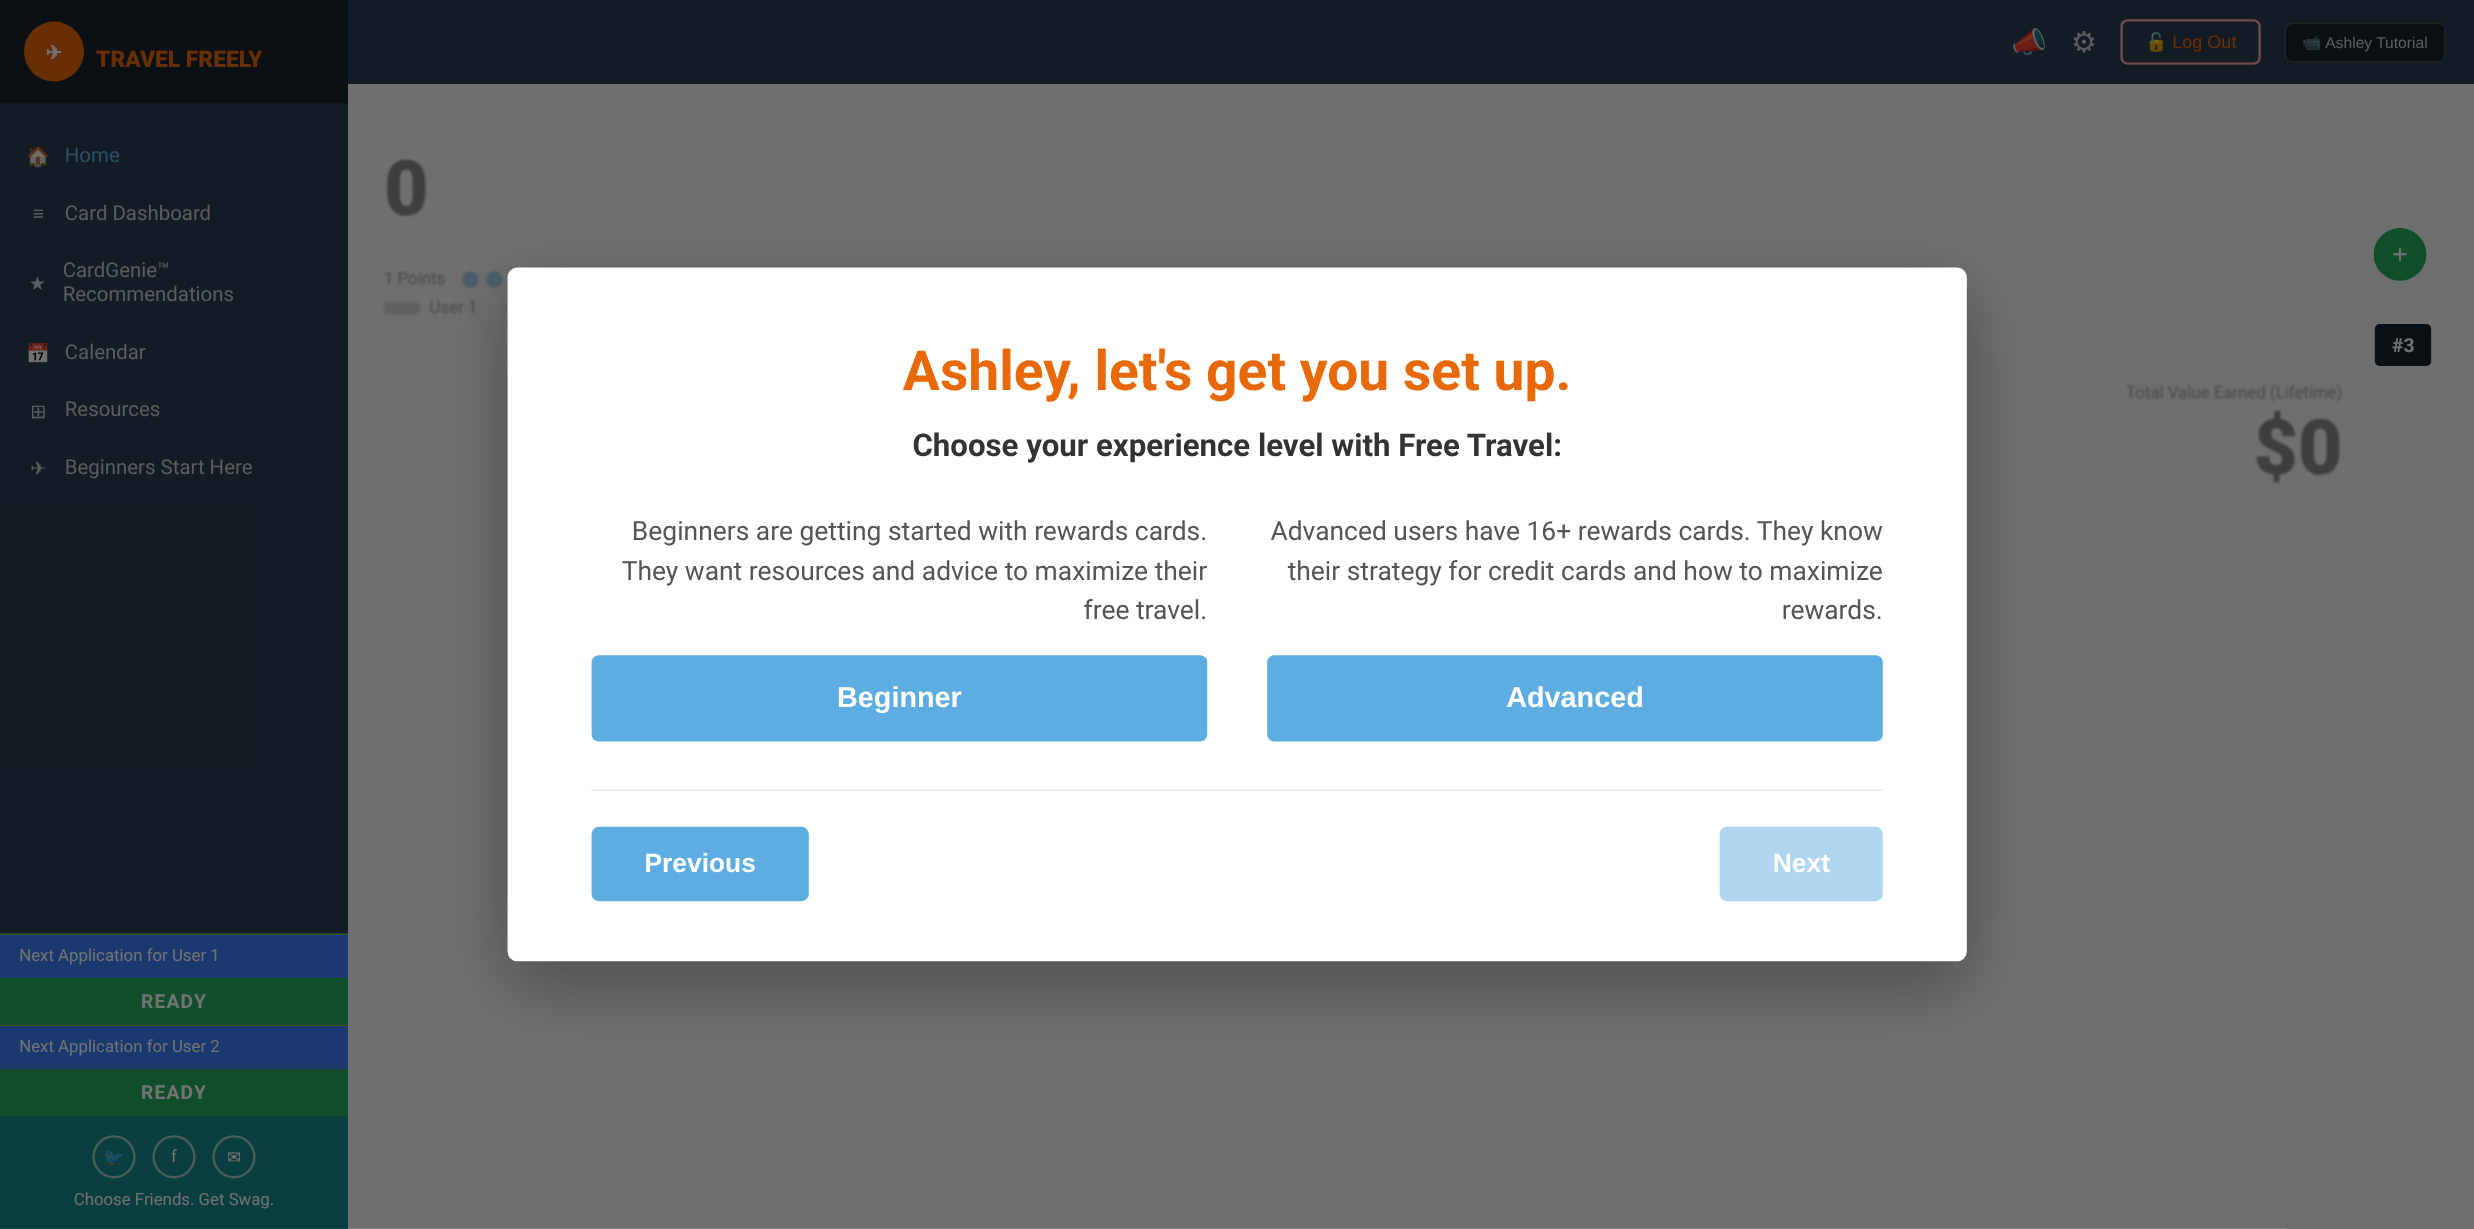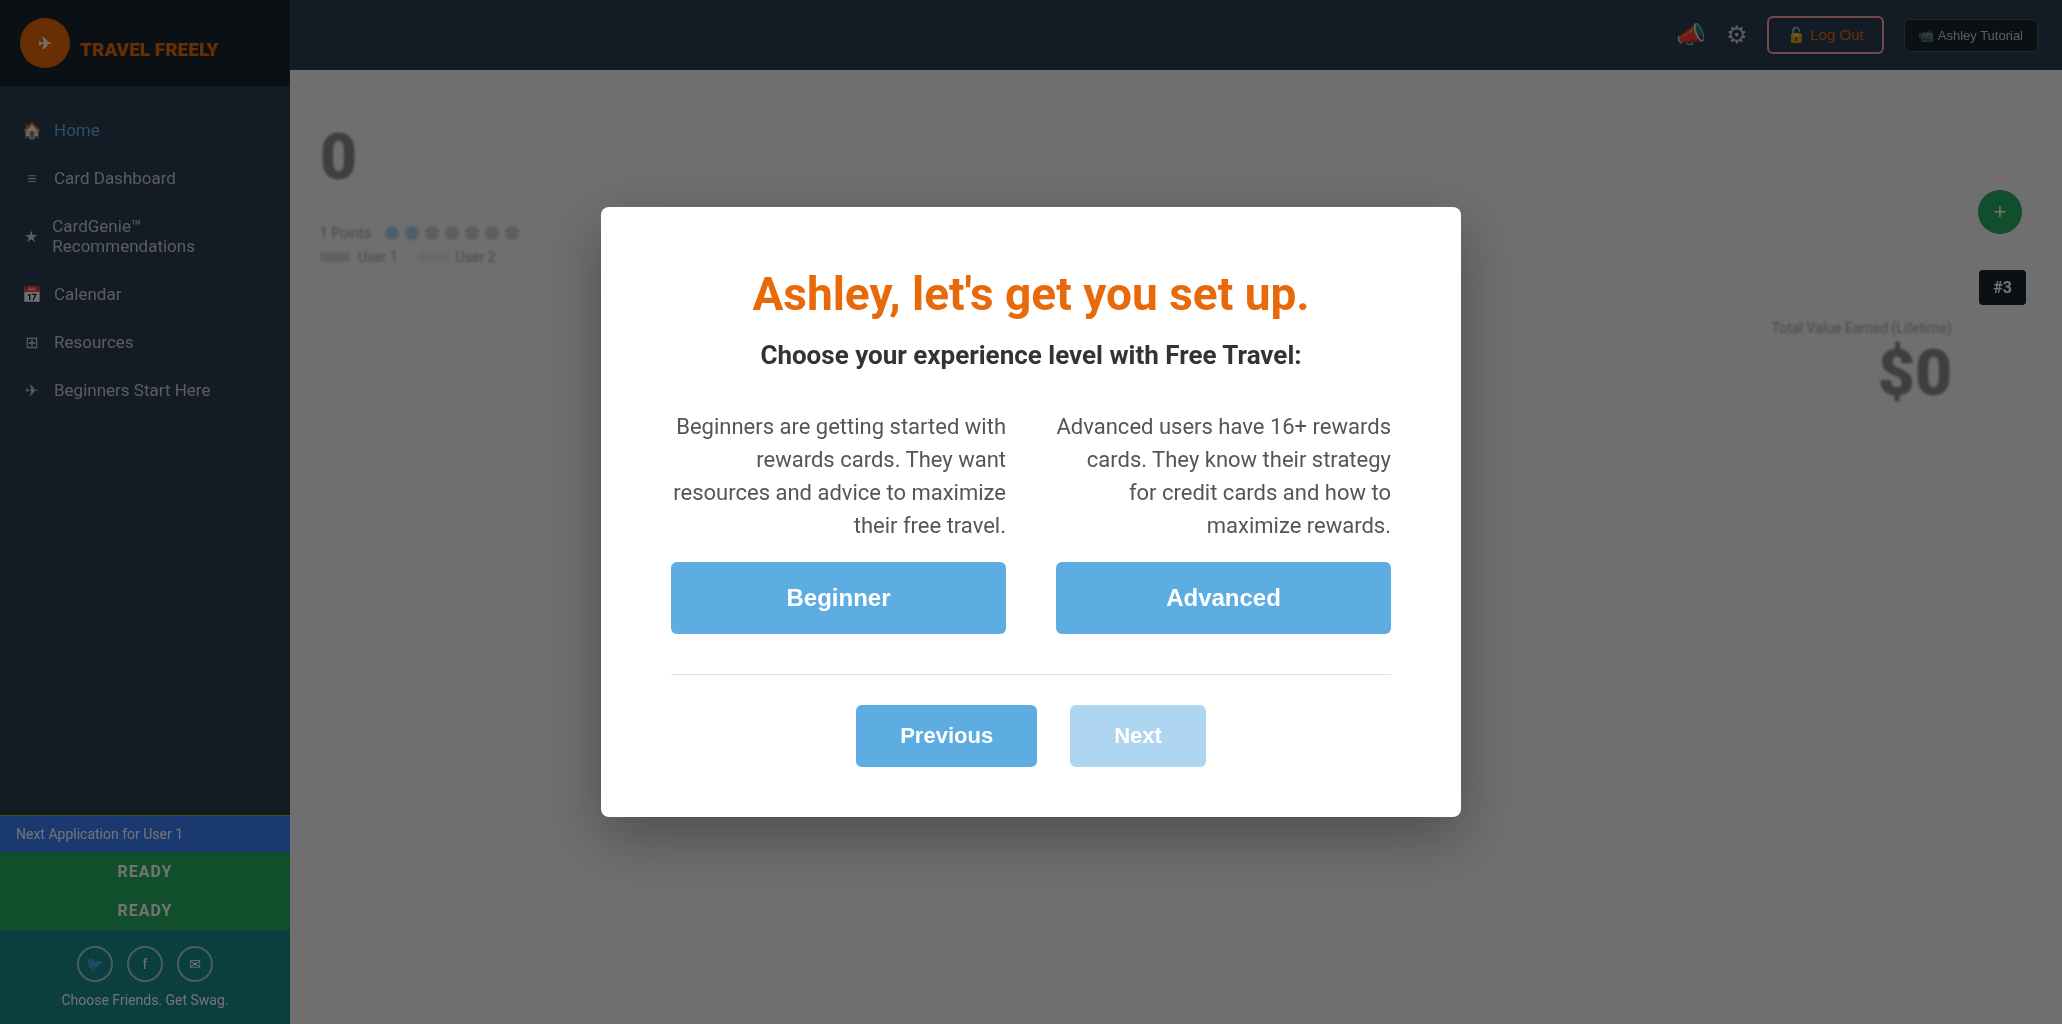--- a/index.html
+++ b/index.html
@@ -239,21 +239,21 @@
       top: 0; left: 0; right: 0; bottom: 0;
       background: rgba(0,0,0,0.55);
       z-index: 100;
       display: flex;
       align-items: center;
       justify-content: center;
     }
     .modal {
       background: white;
       border-radius: 8px;
-      width: 860px;
+      width: 1216px;
       max-width: 95vw;
       padding: 60px 70px 50px;
       position: relative;
       box-shadow: 0 20px 60px rgba(0,0,0,0.3);
     }
     .modal-title {
       text-align: center;
       font-size: 46px;
       font-weight: 700;
       color: #e8690a;
@@ -297,21 +297,21 @@
       transition: background 0.2s;
     }
 
     .modal-divider {
       border: none;
       border-top: 1px solid #e0e0e0;
       margin-bottom: 30px;
     }
     .modal-footer {
       display: flex;
-      justify-content: center;
+      justify-content: space-between;
       gap: 33px;
     }
     .prev-btn {
       background: #5dade2;
       color: white;
       border: none;
       border-radius: 6px;
       padding: 18px 44px;
       font-size: 22px;
       font-weight: 600;
@@ -365,20 +365,21 @@
     </div>
     <div class="nav-item">
       <span class="nav-icon">✈</span>
       <span>Beginners Start Here</span>
     </div>
   </div>
 
   <div class="next-app-section">
     <div class="next-app-header">Next Application for User 1</div>
     <div class="ready-badge">READY</div>
+    <div class="next-app-header">Next Application for User 2</div>
     <div class="ready-badge">READY</div>
   </div>
 
   <div class="social-section">
     <div class="social-icons">
       <div class="social-icon">🐦</div>
       <div class="social-icon">f</div>
       <div class="social-icon">✉</div>
     </div>
     <div class="social-text">Choose Friends. Get Swag.</div>

